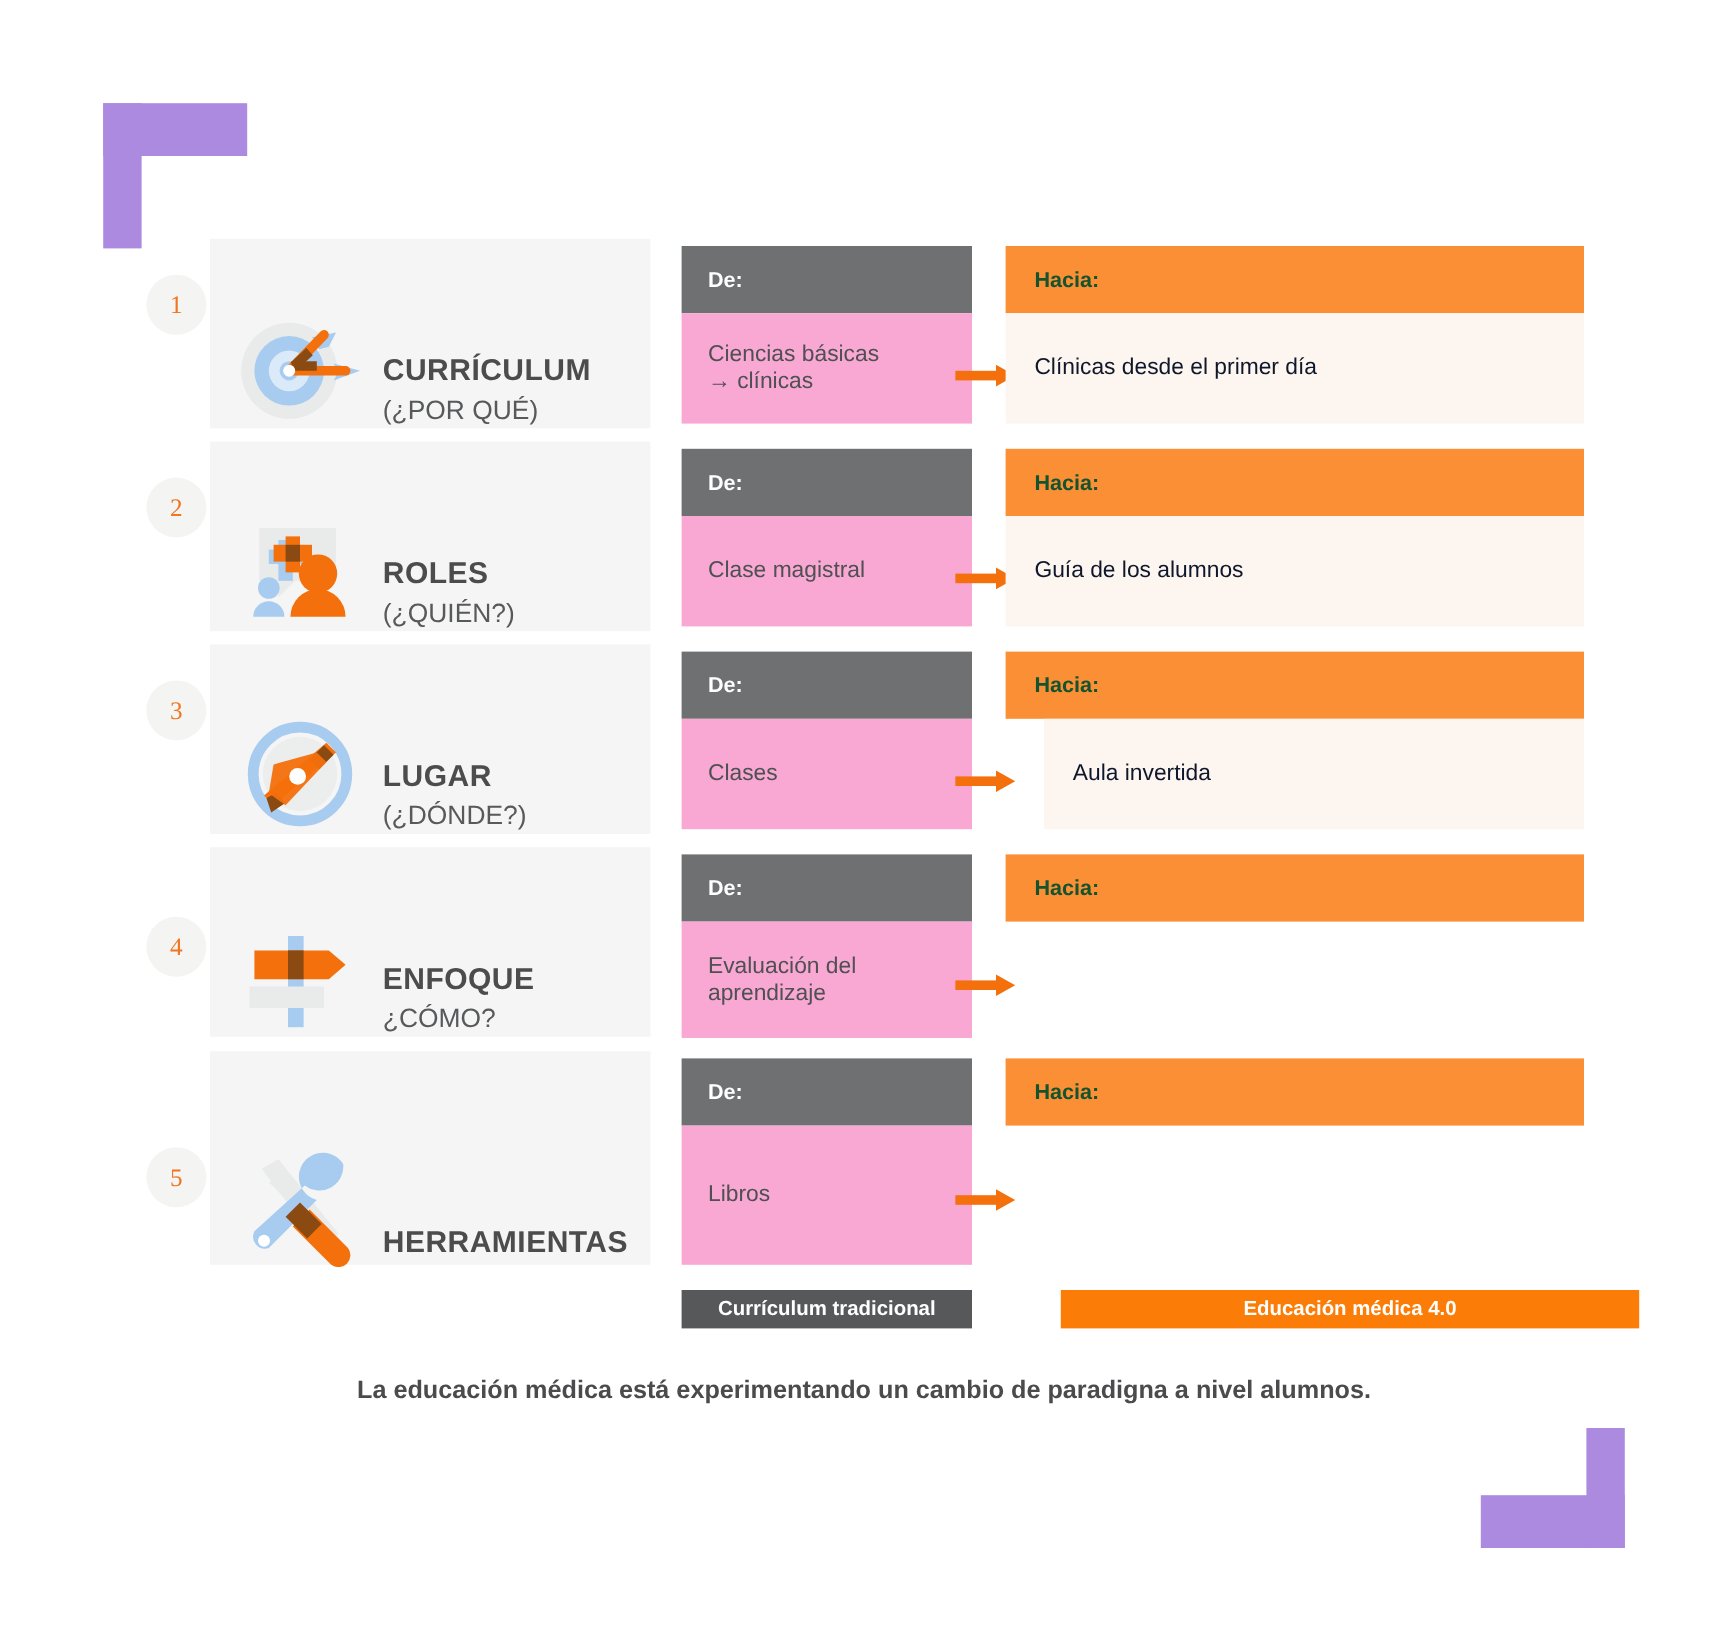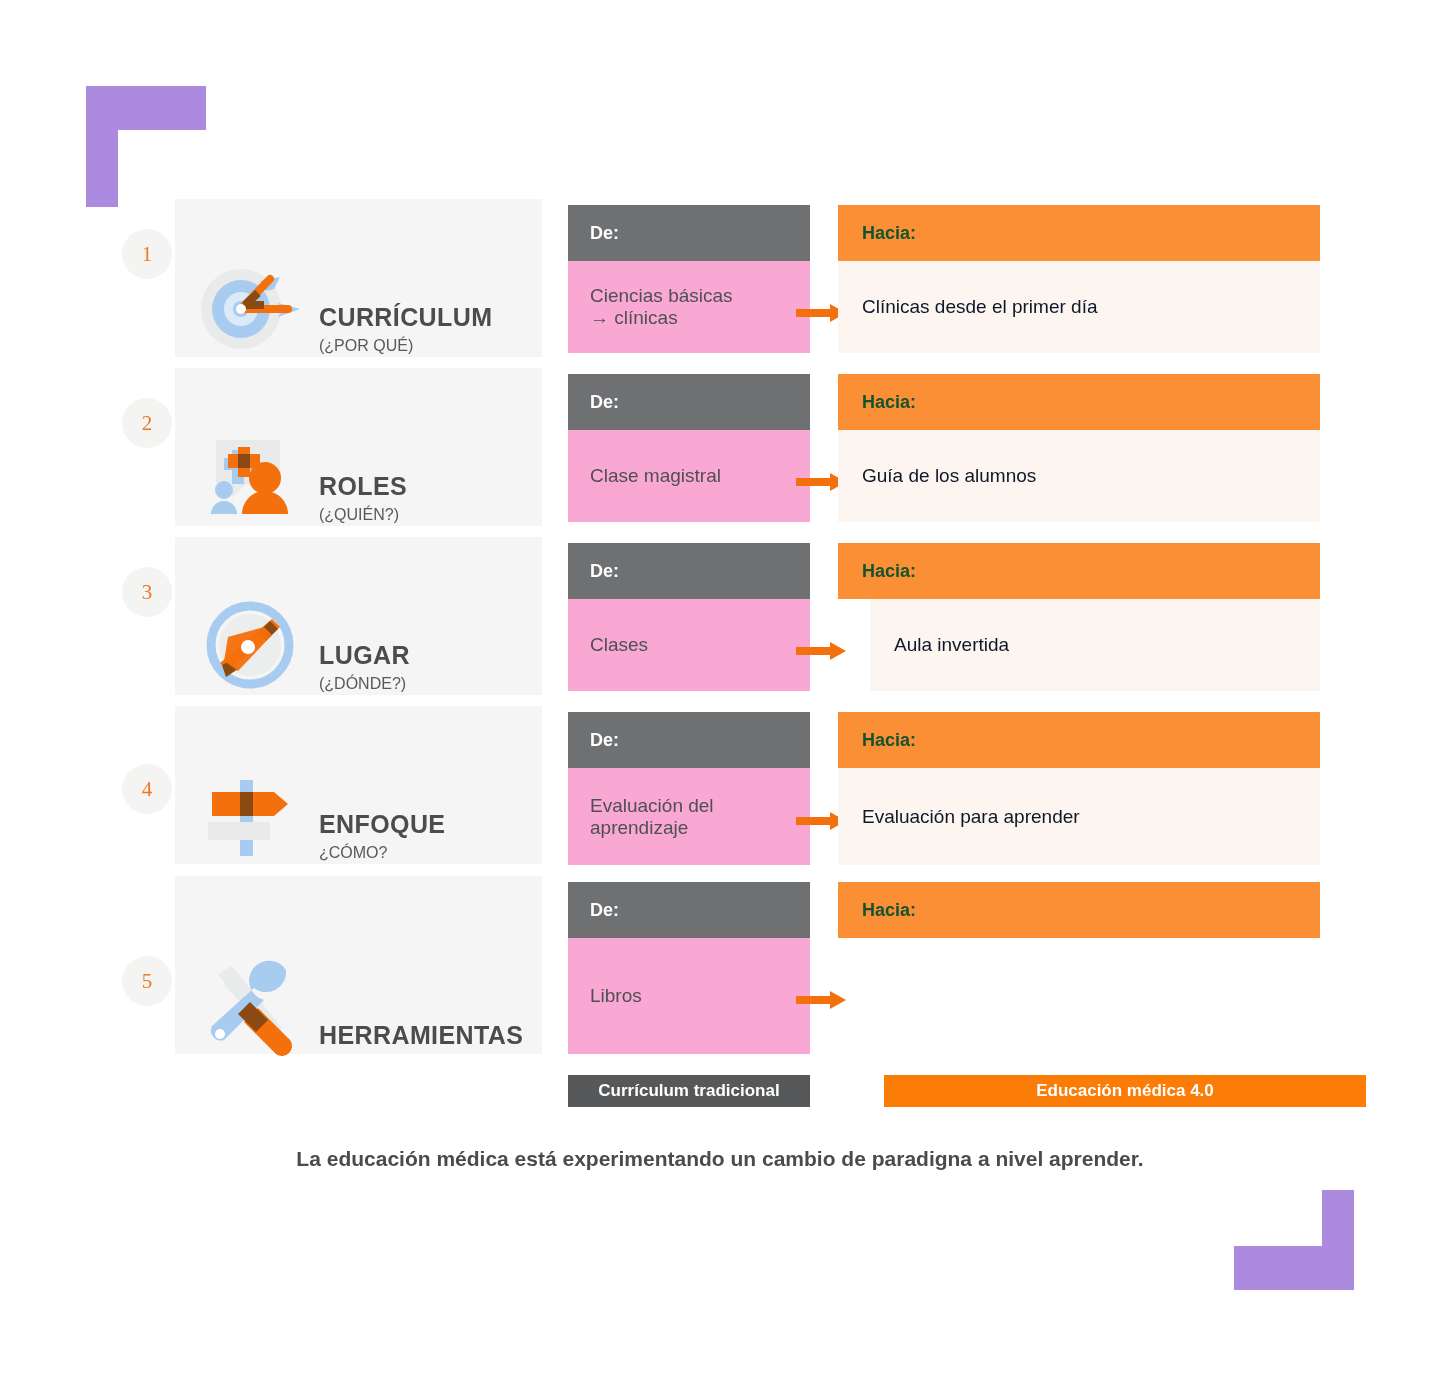--- a/index.html
+++ b/index.html
@@ -80,21 +80,21 @@
   }
   .topic-text { margin-left: 8px; }
   .topic-title {
     font-size: 25px;
     font-weight: bold;
     color: #4c4c4c;
     letter-spacing: 0.4px;
     line-height: 1.22;
   }
   .topic-sub {
-    font-size: 16px;
+    font-size: 22px;
     font-weight: 400;
     color: #58595b;
     line-height: 1.3;
     margin-top: 4px;
   }
 
   
   .col-de {
     position: absolute;
     left: 568px;
@@ -333,21 +333,20 @@
 aprendizaje</div>
   </div>
   <div class="arrow-connector" style="top:104px;">
     <svg width="52" height="22" viewBox="0 0 52 22">
       <rect x="0" y="7" width="36" height="8" fill="#f4700c"></rect>
       <path d="M34 2 L50 11 L34 20 z" fill="#f4700c"></path>
     </svg>
   </div>
   <div class="col-hacia" style="top:6px;">
     <div class="hdr">Hacia:</div>
-    <div class="body" style="height:97px;">Evaluación para aprender</div>
   </div>
 </div>
 
 <div class="row" style="top:876px;">
   <div class="num-badge" style="top:80px;">5</div>
   <div class="topic-card" style="top:0; height:178px;">
     <div class="topic-icon">
       <svg width="108" height="104" viewBox="0 0 108 104">
         <path d="M20 22 L34 14 L84 76 L70 88 z" fill="#e9eaea"></path>
         <path d="M30 30 L80 80" stroke="#e9eaea" stroke-width="10"></path>
@@ -374,13 +373,13 @@
     </svg>
   </div>
   <div class="col-hacia" style="top:6px;">
     <div class="hdr">Hacia:</div>
   </div>
 </div>
 
 <div class="legend-bar" id="legend-traditional">Currículum tradicional</div>
 <div class="legend-bar" id="legend-modern">Educación médica 4.0</div>
 
-<div class="caption">La educación médica está experimentando un cambio de paradigna a nivel aprender.</div>
+<div class="caption">La educación médica está experimentando un cambio de paradigna a nivel alumnos.</div>
 
 </body></html>

